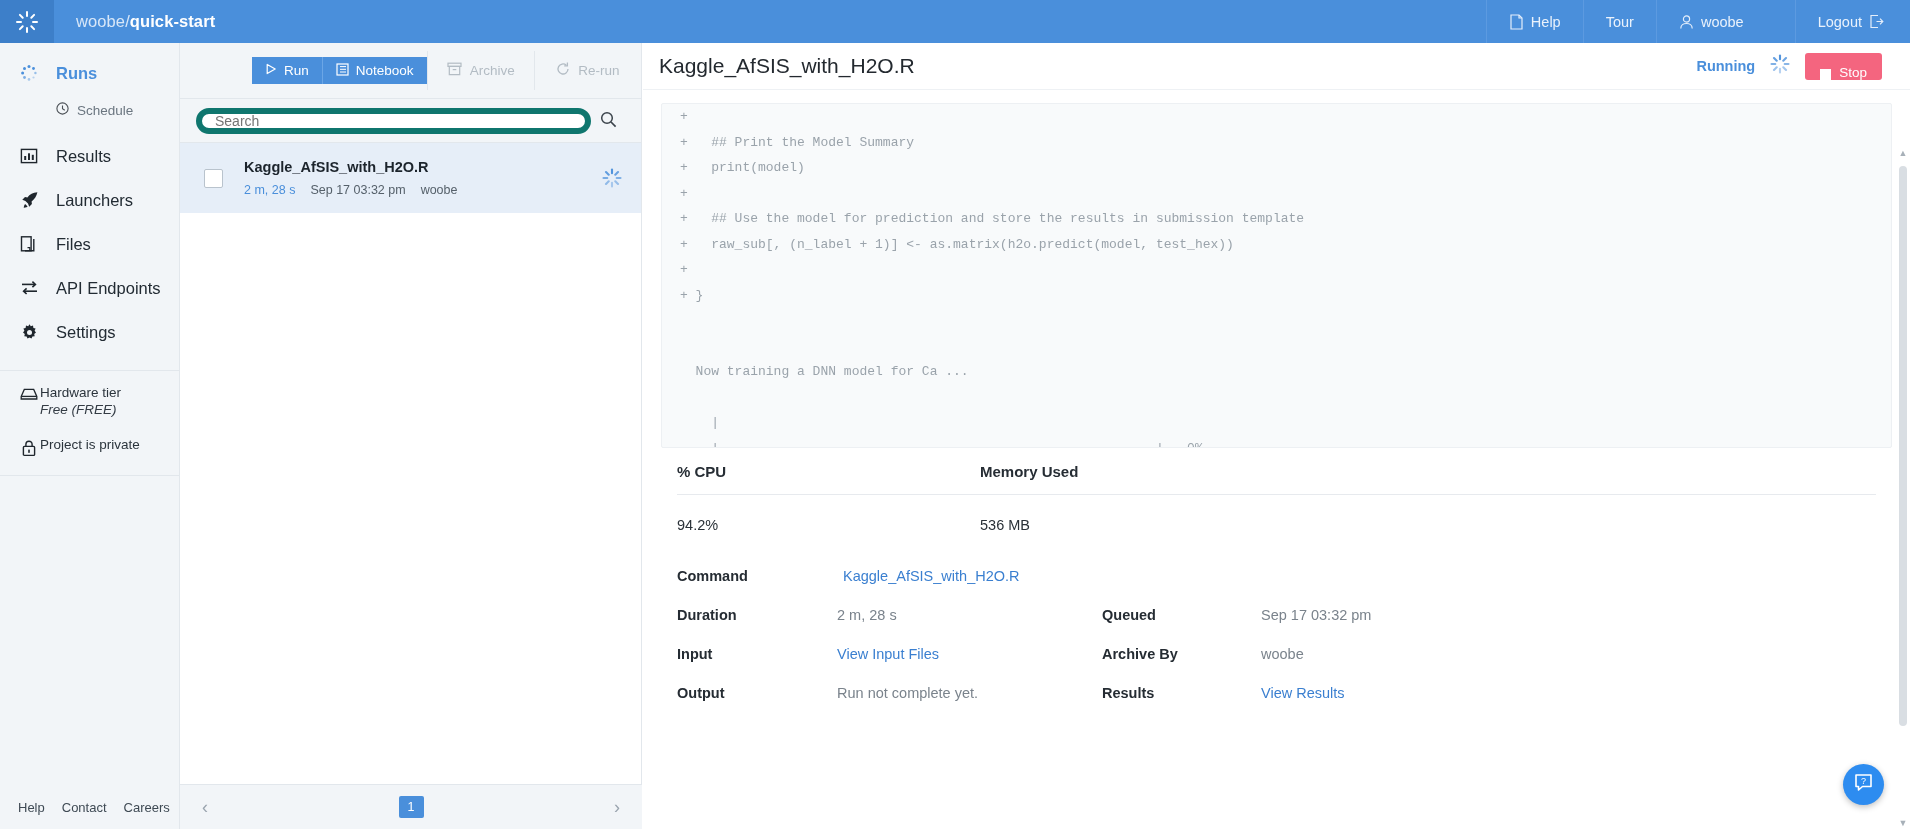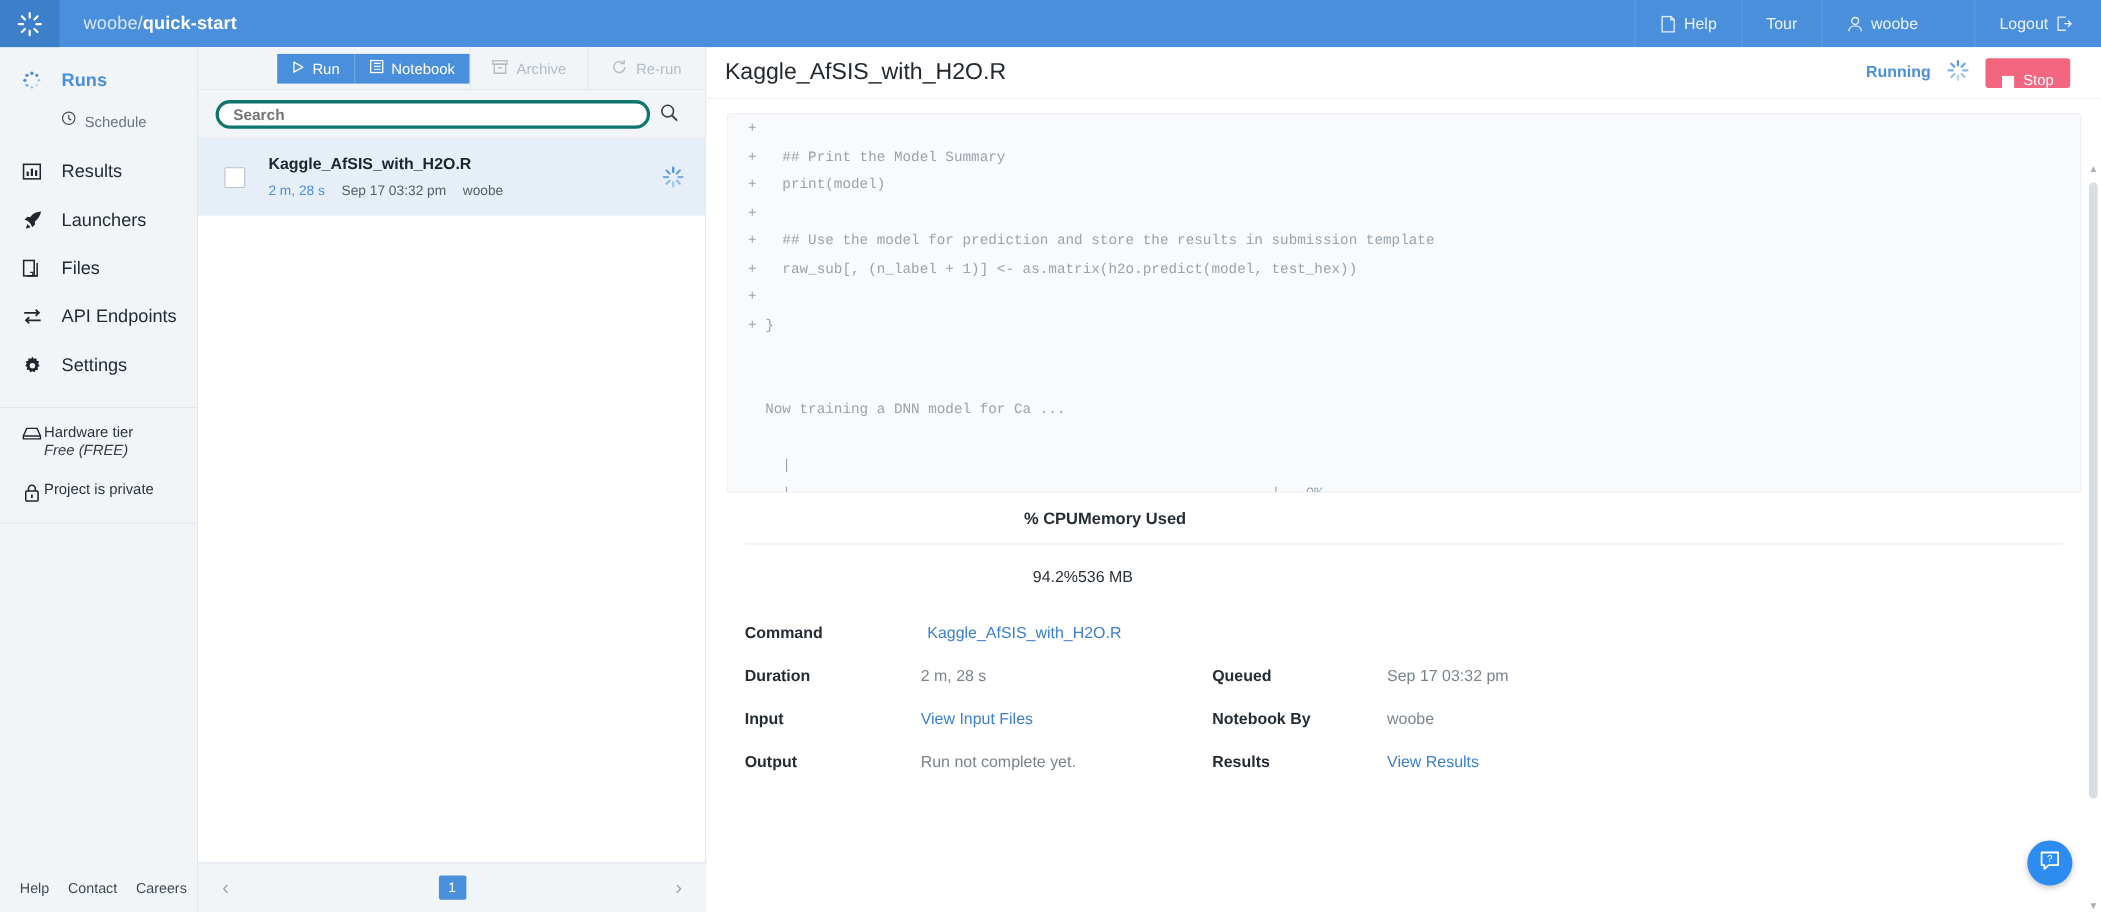--- a/index.html
+++ b/index.html
@@ -85,21 +85,21 @@
   .side-footer span { cursor: pointer; }
   .hamburger { margin-left: auto; margin-right: 18px; cursor: pointer; }
 
   
   .runs-col {
     position: absolute; top: 43px; left: 180px; width: 462px; height: 786px;
     background: #ffffff;
     border-right: 1px solid #e2e7ec;
   }
   .runs-toolbar {
-    height: 39px; background: #f2f5f8;
+    height: 56px; background: #f2f5f8;
     border-bottom: 1px solid #e2e7ec;
     display: flex; align-items: center;
   }
   .btn-group { display: flex; margin-left: 72px; }
   .btn-primary {
     background: #4a8fdb; color: #fff;
     height: 27px; display: flex; align-items: center; gap: 7px;
     padding: 0 13px; font-size: 13.5px; cursor: pointer;
     border: none;
   }
@@ -111,24 +111,24 @@
     border-left: 1px solid #e2e7ec;
     cursor: default;
   }
   .runs-search-wrap {
     height: 44px; background: #f2f5f8;
     border-bottom: 1px solid #e2e7ec;
     display: flex; align-items: center; padding: 0 16px; gap: 0;
   }
   .search-input {
     flex: 1 1 auto; height: 26px;
-    border: 3px solid #0f766e; border-radius: 13px;
+    border: 6px solid #0f766e; border-radius: 13px;
     padding: 0 13px; font-size: 14px; color: #333;
     font-family: "Liberation Sans", sans-serif;
-    background: #fff; outline: none; font-weight: bold;
+    background: #fff; outline: none;
   }
   .search-btn {
     width: 34px; height: 26px; display: flex; align-items: center; justify-content: center;
     cursor: pointer; background: transparent; border: none;
   }
   .run-row {
     display: flex; align-items: center;
     height: 70px; padding: 0 18px 0 24px;
     background: #e6eef8; cursor: pointer;
   }
@@ -198,21 +198,21 @@
     position: relative;
   }
   .console pre {
     font-family: "Liberation Mono", "DejaVu Sans Mono", monospace;
     font-size: 13px; line-height: 25.5px;
     color: #9aa3ab;
     white-space: pre;
     margin-top: -14px;
   }
   .stats {
-    margin: 0 18px; padding: 15px 16px 0 16px; text-align: right;
+    margin: 0 18px; padding: 15px 16px 0 16px;
   }
   .stats-head {
     display: flex; font-size: 15px; font-weight: bold; color: #262d34;
     padding-bottom: 14px; border-bottom: 1px solid #e7eaee;
   }
   .stats-head .c1 { width: 303px; }
   .stats-row {
     display: flex; font-size: 14.5px; color: #2a3138;
     padding: 22px 0 0 0;
   }
@@ -609,21 +609,21 @@
         <div class="kv-label">Duration</div>
         <div class="kv-val">2 m, 28 s</div>
         <div class="kv-label2">Queued</div>
         <div class="kv-val2">Sep 17 03:32 pm</div>
       </div>
       <div class="kv-row">
         <div class="kv-label">Input</div>
         <div class="kv-val">
           <span class="link">View Input Files</span>
         </div>
-        <div class="kv-label2">Notebook By</div>
+        <div class="kv-label2">Archive By</div>
         <div class="kv-val2">woobe</div>
       </div>
       <div class="kv-row">
         <div class="kv-label">Output</div>
         <div class="kv-val">Run not complete yet.</div>
         <div class="kv-label2">Results</div>
         <div class="kv-val2">
           <span class="link">View Results</span>
         </div>
       </div>

